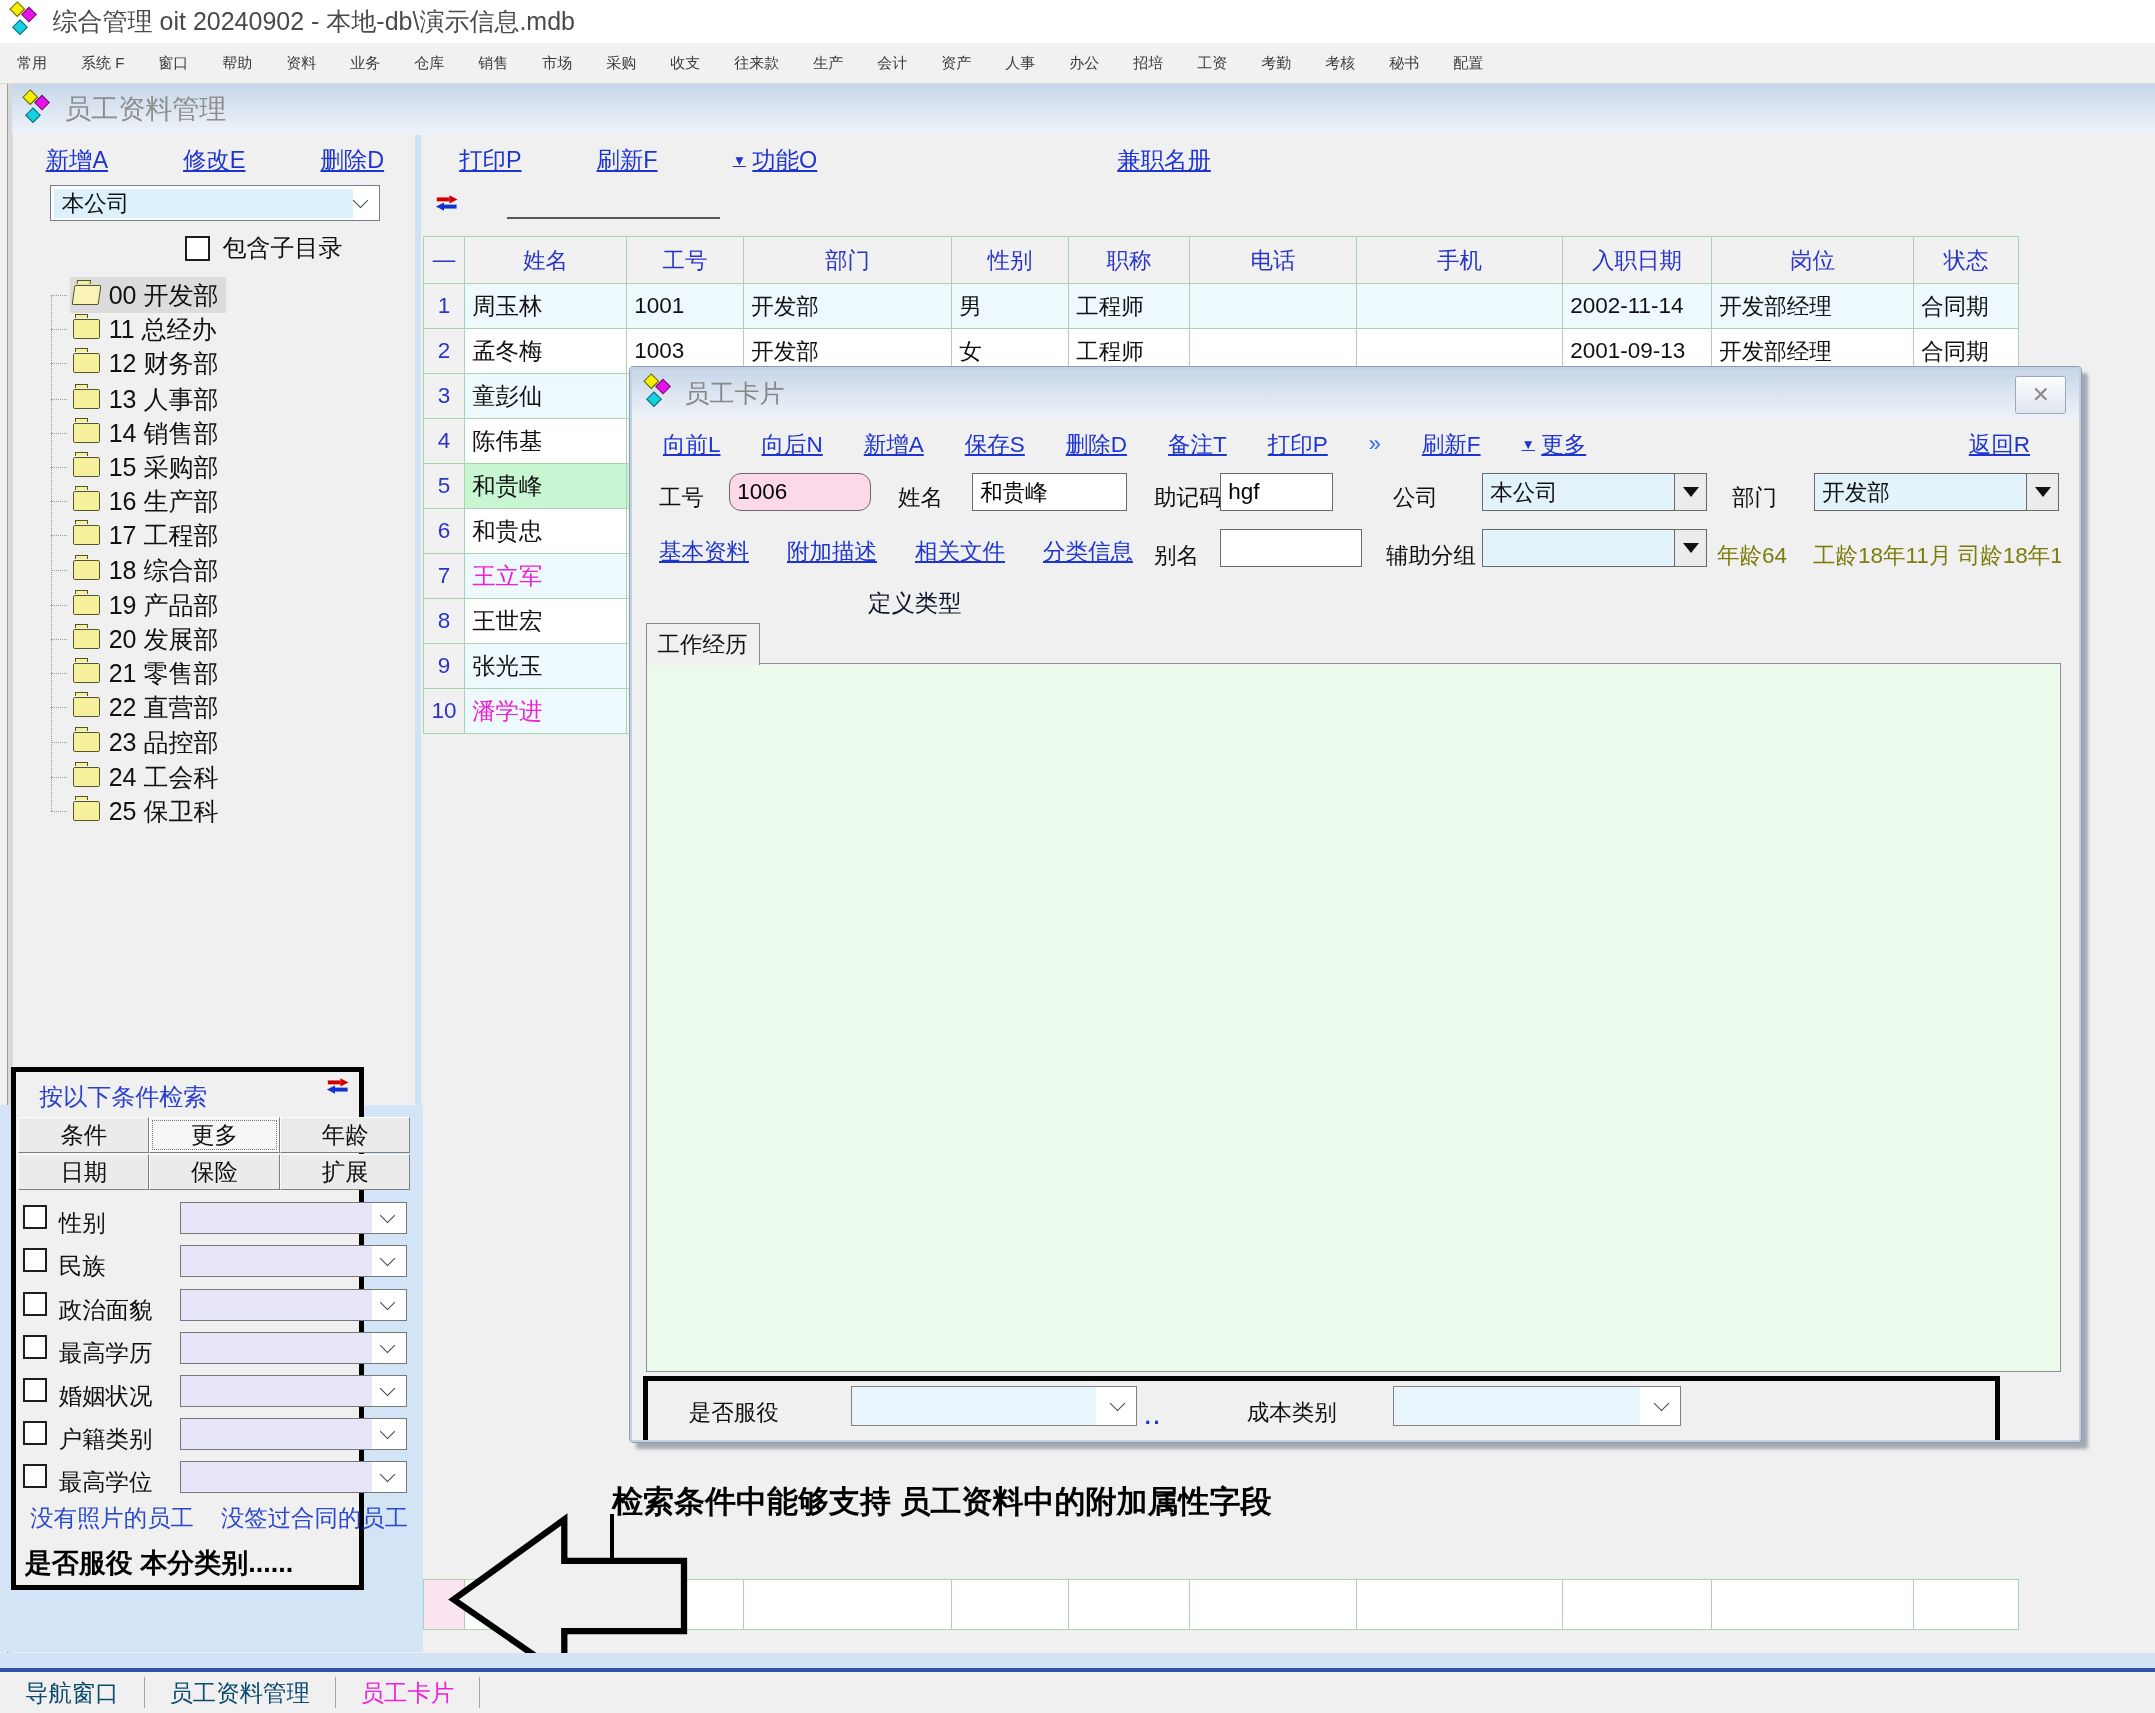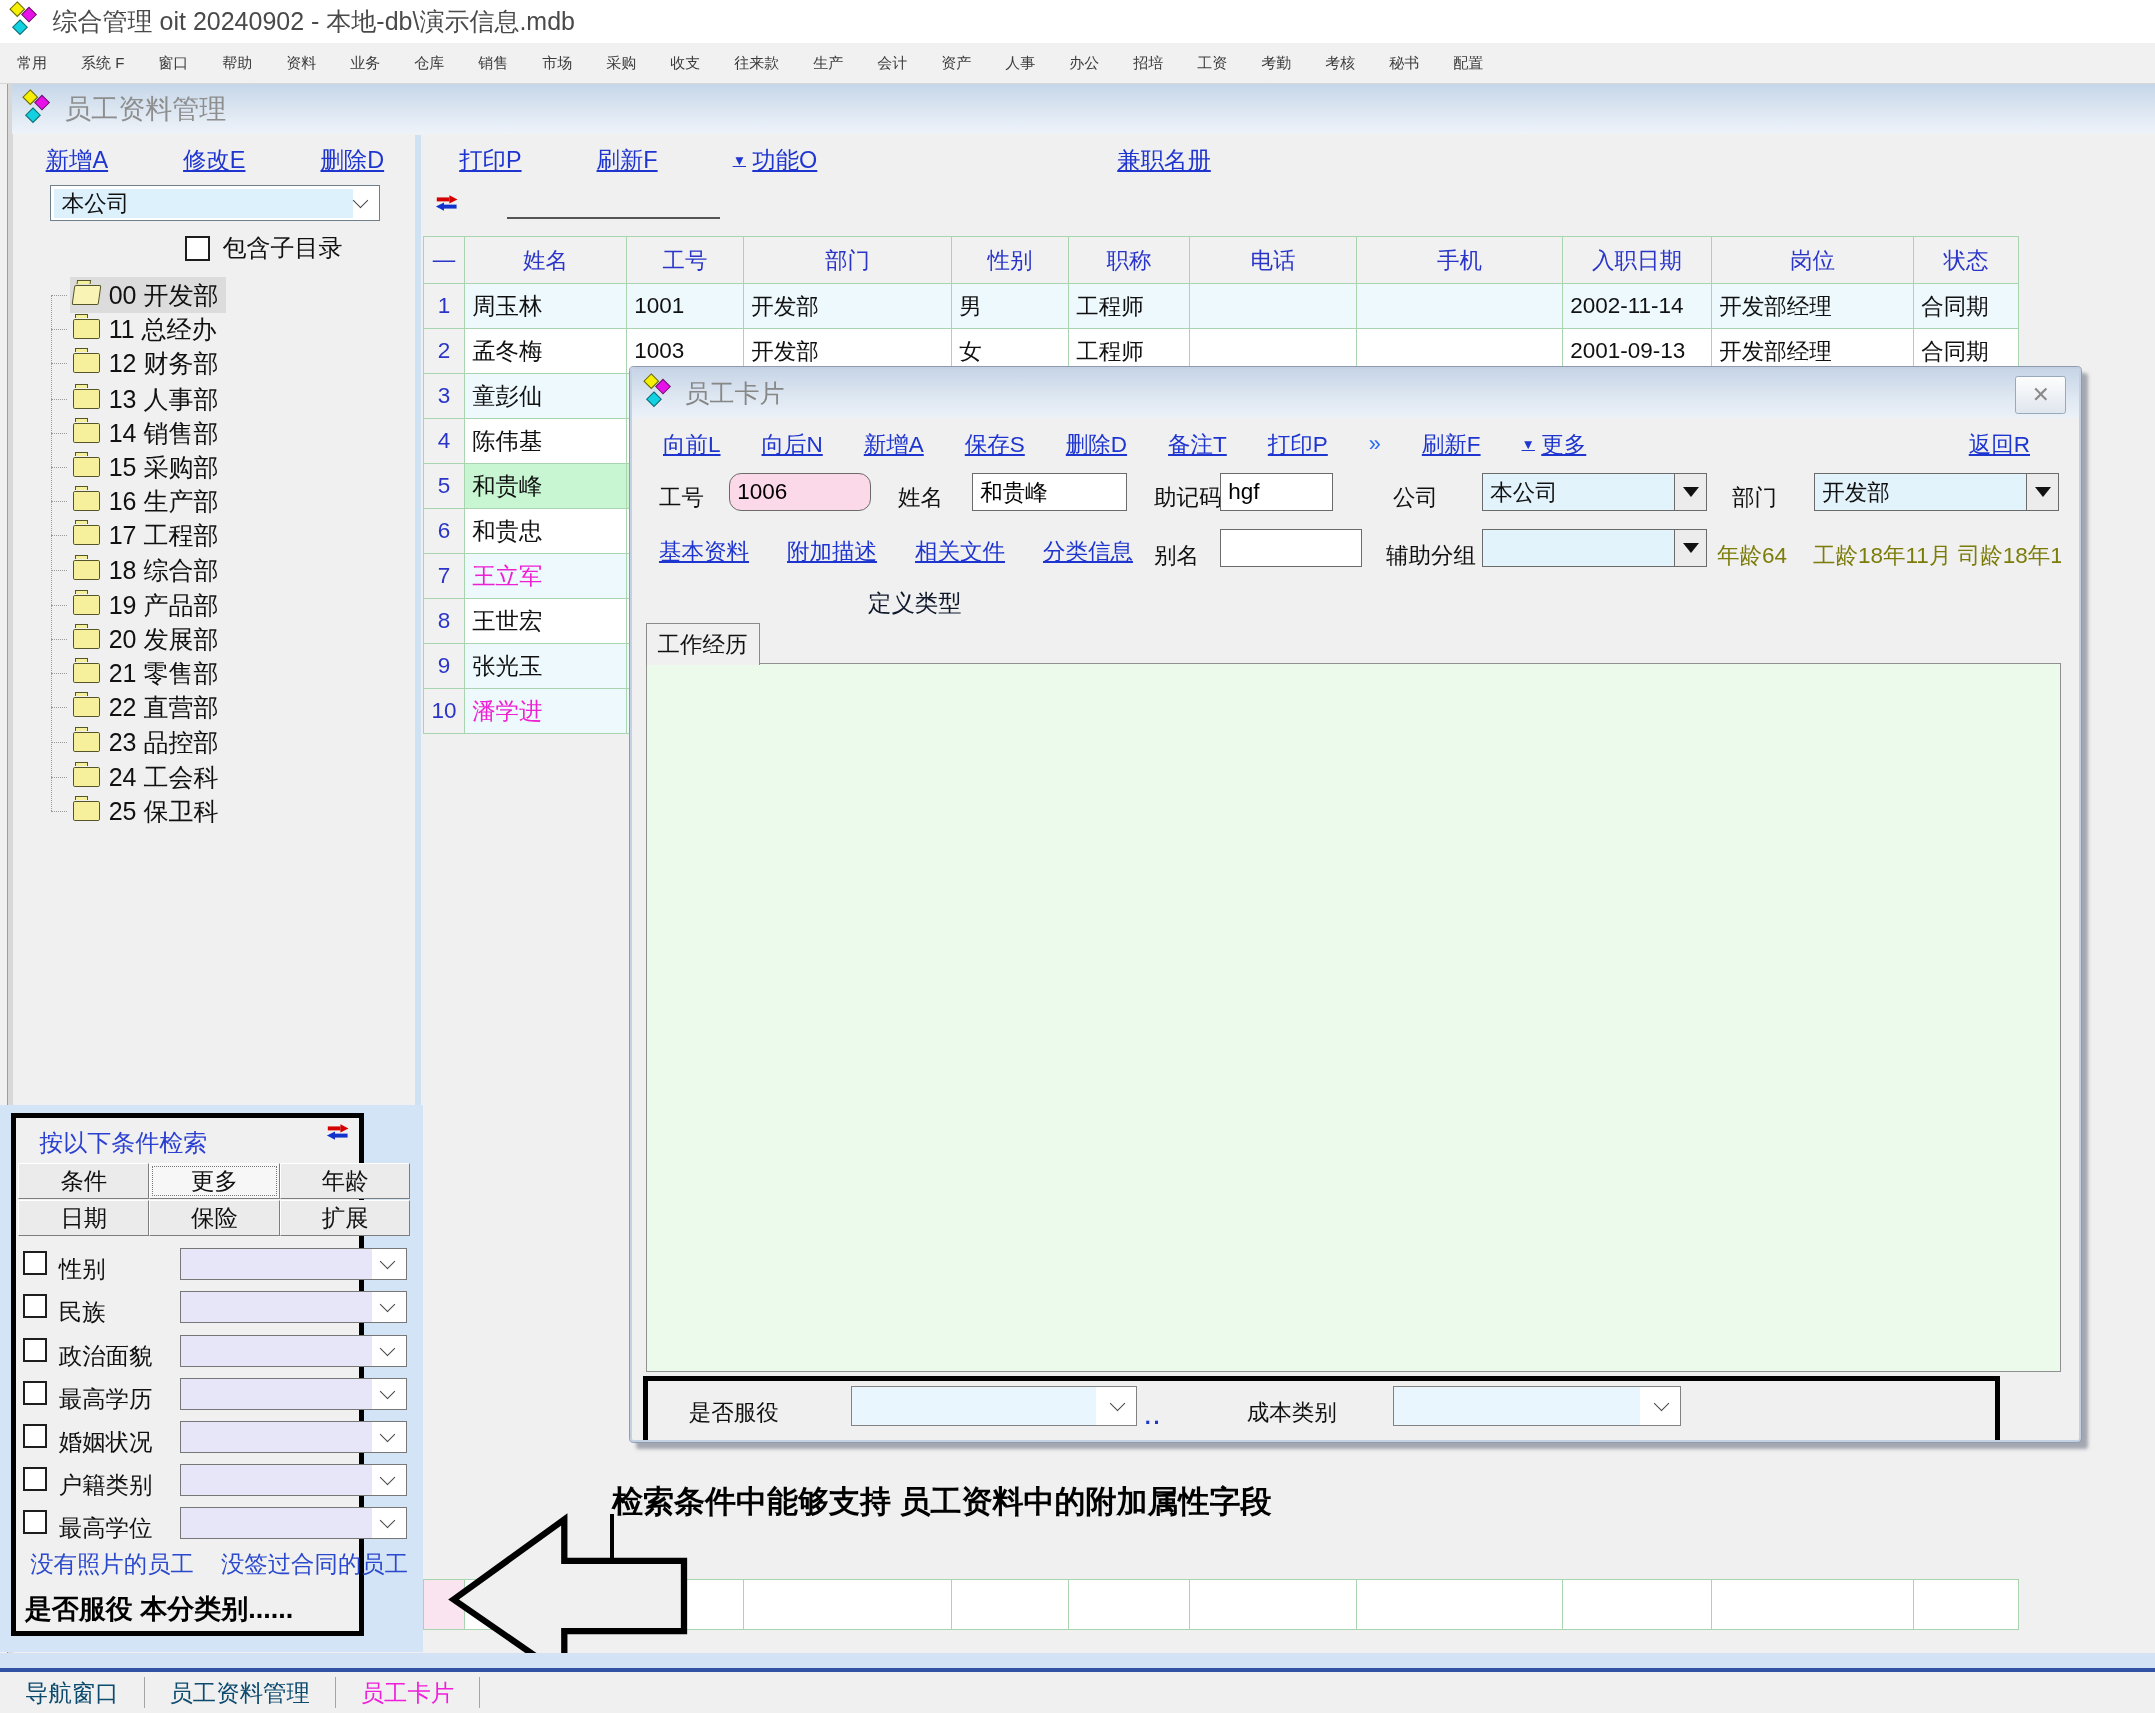--- a/index.html
+++ b/index.html
@@ -105,21 +105,21 @@
   .greenarea{position:absolute;left:13.5px;top:294px;width:1415px;height:709px;background:#ecfaec;
              border:0.9px solid #909090;box-sizing:border-box;z-index:1;}
   .blackbox{position:absolute;left:10.8px;top:1007px;width:1347px;height:63px;border:5.4px solid #000;
             background:#f0f0f0;box-sizing:content-box;z-index:3;}
   .flatdd{position:absolute;height:40px;border:0.9px solid #828282;display:flex;align-items:center;
           box-sizing:border-box;cursor:pointer;background:linear-gradient(90deg,#e9f6fd 0,#e9f6fd 86%,#fff 86%);}
   .flatdd .val{flex:1;font-size:21.6px;padding-left:7.2px;}
   .dots{position:absolute;left:497px;top:23.4px;color:#1f35cf;font-weight:bold;font-size:21.6px;letter-spacing:2.7px;}
   
   .ll-bg{position:absolute;left:0;top:1105px;width:423px;height:547px;background:#d2e4f6;z-index:5;}
-  .spanel{position:absolute;left:10.8px;top:1113px;width:353px;height:523px;border:5.4px solid #000;
+  .spanel{position:absolute;left:10.8px;top:1067px;width:353px;height:523px;border:5.4px solid #000;
           background:#f0f0f0;box-sizing:border-box;z-index:35;}
   .spanel .ptitle{position:absolute;left:23.4px;top:9px;font-size:24px;color:#2b3fd0;}
   .pin2{position:absolute;right:9px;top:5.4px;cursor:pointer;}
   .sbtn{height:36px;background:#ebebeb;border:1.8px solid;border-color:#fff #7e7e7e #7e7e7e #fff;
         display:flex;align-items:center;justify-content:center;font-size:23.4px;cursor:pointer;box-sizing:border-box;text-align:right;}
   .sbtn.active{background:#f7f7f7;outline:0.9px dotted #777;outline-offset:-4.5px;}
   .btngrid{position:absolute;left:2.7px;top:45px;width:392px;display:grid;grid-template-columns:1fr 1fr 1fr;
            grid-auto-rows:37px;}
   .frow{position:absolute;left:0;width:100%;height:43px;}
   .frow .cbx{position:absolute;left:7.2px;top:9px;width:24px;height:24px;border-width:2.7px;}

